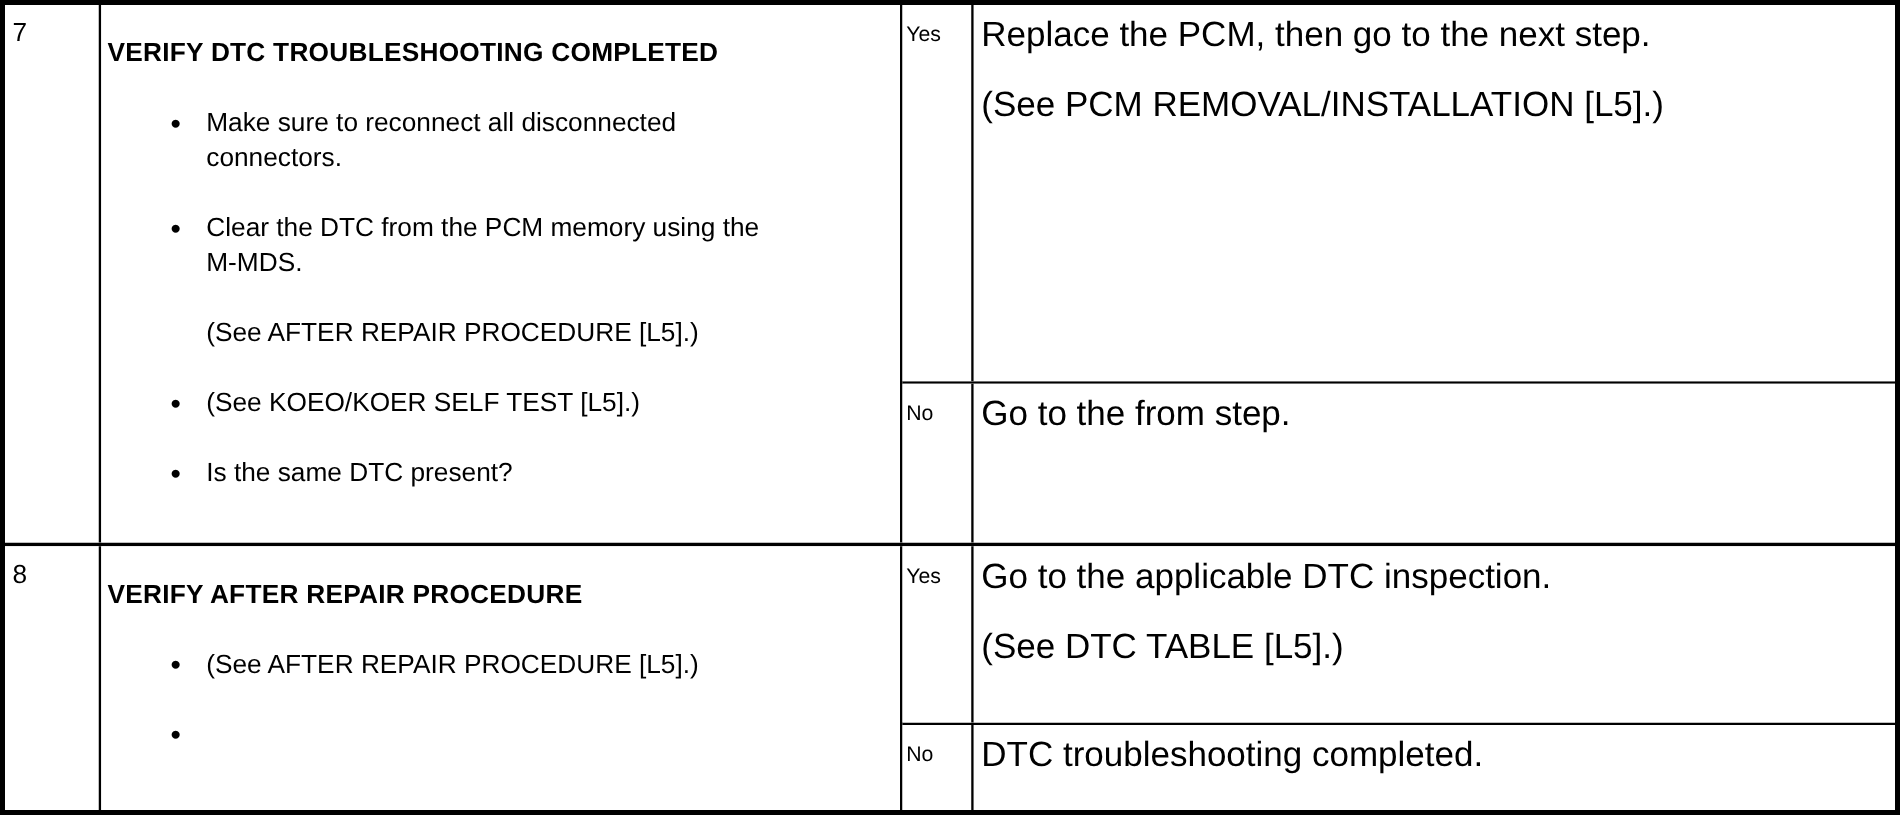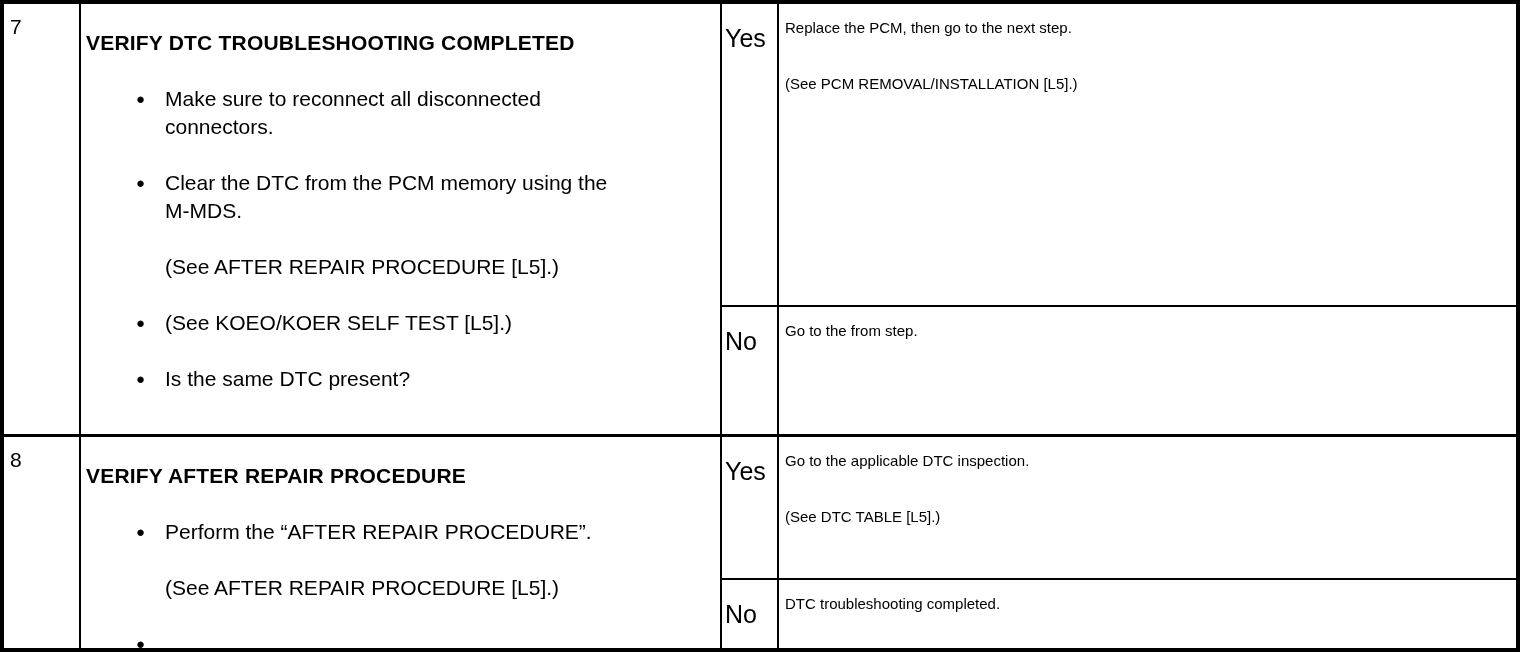--- a/index.html
+++ b/index.html
@@ -66,28 +66,28 @@
   }
   .outcome { display: flex; }
   .outcome.divided { border-bottom: 2px solid #000000; }
   .row-7 .outcome.outcome-yes { height: 303px; }
   .row-8 .outcome.outcome-yes { height: 143px; }
   .outcome.outcome-no { flex: 1; }
   .answer-cell {
     width: 57px;
     flex: 0 0 57px;
     border-right: 2px solid #000000;
-    padding: 20px 0 0 3px;
-    font-size: 25px;
+    padding: 10px 0 0 3px;
+    font-size: 17px;
     line-height: 28px;
   }
   .result-cell {
     flex: 1;
     padding: 10px 0 0 6px;
-    font-size: 15px;
+    font-size: 28px;
     line-height: 28px;
     white-space: pre-line;
     overflow: hidden;
   }
 </style>
 </head>
 <body>
 
 <div class="doc-table">
 
@@ -137,21 +137,20 @@
   </div>
 
   <div class="step-row row-8">
     <div class="cell step-cell">8</div>
 
     <div class="cell action-cell">
       <div class="action-title">VERIFY AFTER REPAIR PROCEDURE</div>
 
       <div class="item">
         <span class="bullet">●</span>
-        <span class="item-text">Perform the “AFTER REPAIR PROCEDURE”.</span>
       </div>
       <div class="item">
         <span class="item-text">(See AFTER REPAIR PROCEDURE [L5].)</span>
       </div>
       <div class="item">
         <span class="bullet">●</span>
       </div>
     </div>
 
     <div class="outcomes">

